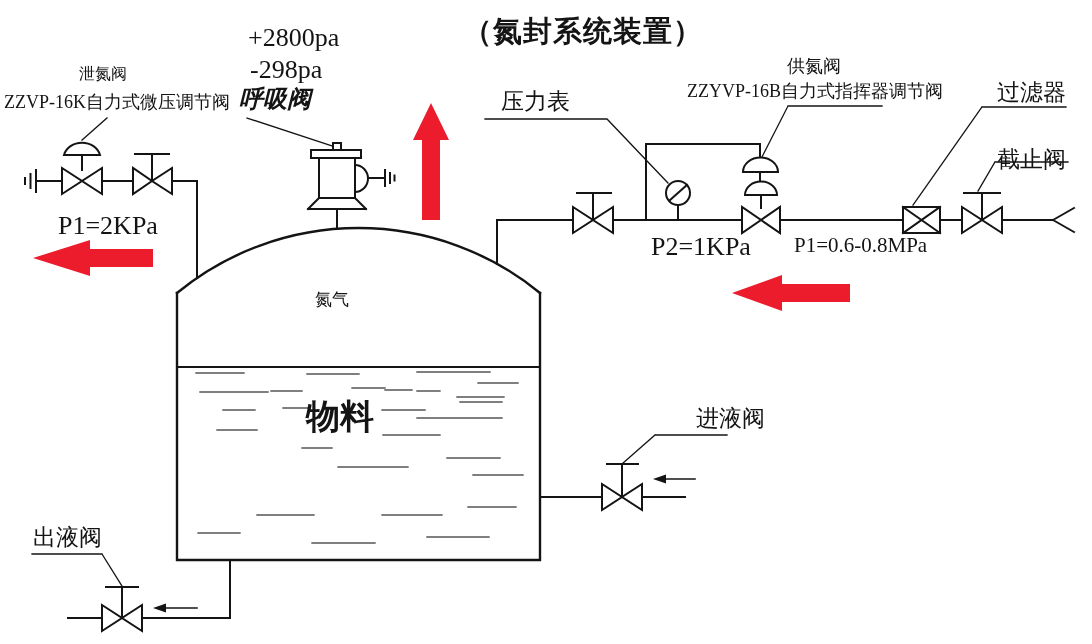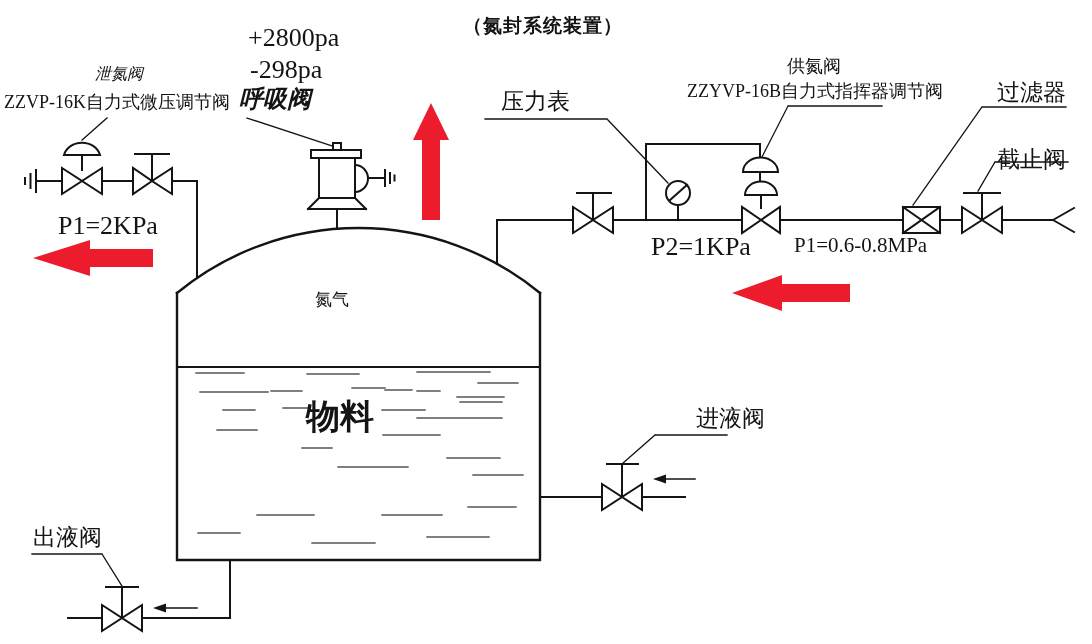--- a/index.html
+++ b/index.html
@@ -8,21 +8,21 @@
     font-family:"Liberation Serif","DejaVu Serif",serif;color:#111;
   }
   #stage svg{position:absolute;left:0;top:0;}
   .lbl{position:absolute;white-space:nowrap;line-height:1.05;color:#141414;}
   .cjk-sm{font-size:16px;}
   .cjk-md{font-size:18px;}
   .cjk-lg{font-size:23px;}
   .cjk-xl{font-size:24px;font-weight:600;font-style:italic;}
   .num{font-size:26px;}
   .num-sm{font-size:21px;}
-  .title{font-size:19px;font-weight:700;letter-spacing:1px;}
+  .title{font-size:29px;font-weight:700;letter-spacing:1px;}
   .big-bold{font-size:34px;font-weight:700;font-family:Liberation Serif, serif;}
   .mid-cjk{font-size:17px;}
 </style>
 </head>
 <body>
 
 <div id="stage">
 
   <svg width="1092" height="644" viewBox="0 0 1092 644">
     <g stroke="#141414" stroke-width="2" fill="none" stroke-linecap="square">
@@ -135,21 +135,21 @@
       <g stroke="none" fill="#ec1c2d">
         <polygon points="33,258 90,240 90,249 153,249 153,267 90,267 90,276"></polygon>
         <polygon points="431,103 449,140 440,140 440,220 422,220 422,140 413,140"></polygon>
         <polygon points="732,293 782,275 782,284 850,284 850,302 782,302 782,311"></polygon>
       </g>
     </g>
   </svg>
 
   <span class="lbl title" style="left:463px;top:16px;">（氮封系统装置）</span>
 
-  <span class="lbl cjk-sm" style="left:95px;top:66px;font-style:italic;">泄氮阀</span>
+  <span class="lbl cjk-sm" style="left:79px;top:66px;">泄氮阀</span>
   <span class="lbl cjk-md" style="left:4px;top:93px;">ZZVP-16K自力式微压调节阀</span>
 
   <span class="lbl num" style="left:248px;top:24px;">+2800pa</span>
   <span class="lbl num" style="left:250px;top:56px;">-298pa</span>
   <span class="lbl cjk-xl" style="left:239px;top:87px;">呼吸阀</span>
 
   <span class="lbl num" style="left:58px;top:212px;">P1=2KPa</span>
 
   <span class="lbl cjk-lg" style="left:501px;top:90px;">压力表</span>
 

